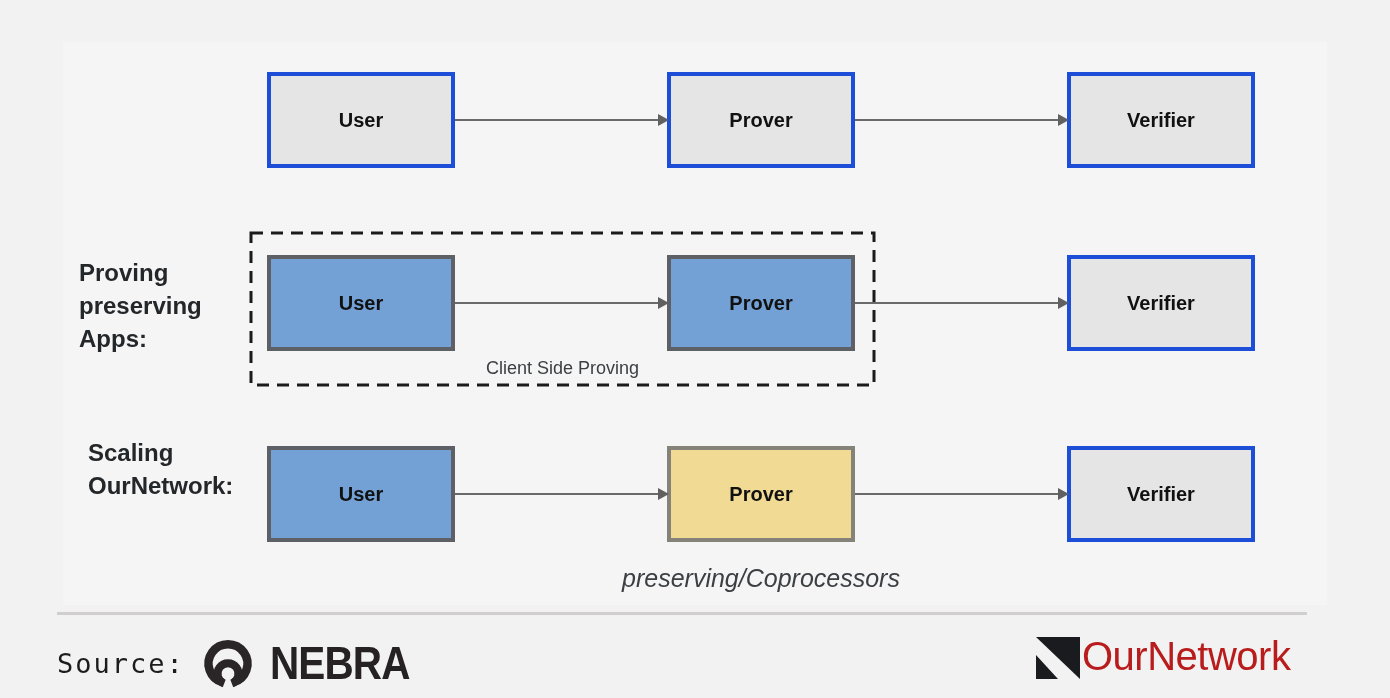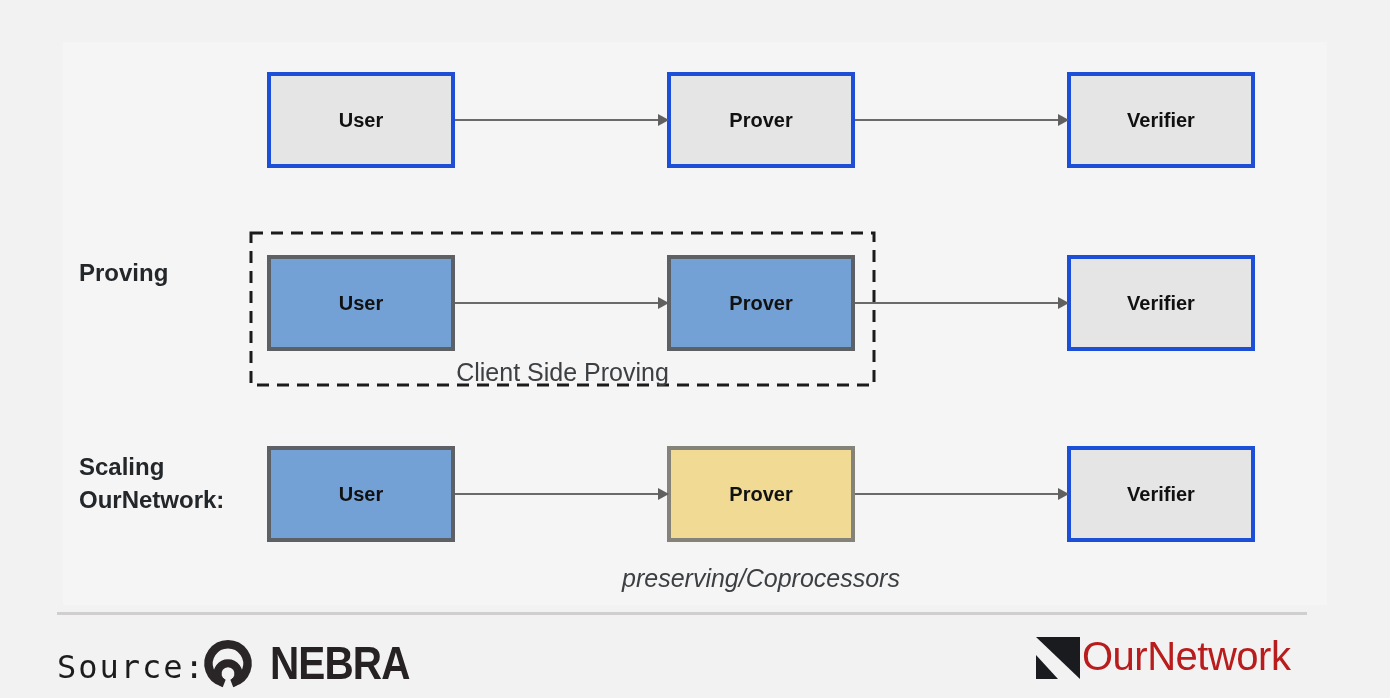--- a/index.html
+++ b/index.html
@@ -30,42 +30,42 @@
   .arrow::after{
     content:'';position:absolute;right:-2px;top:-5px;
     border-left:11px solid #606060;
     border-top:6px solid transparent;
     border-bottom:6px solid transparent;
   }
   
   .group-svg{position:absolute;left:248px;top:230px;}
   .group-annotation{
     position:absolute;left:251px;top:358px;width:623px;
-    text-align:center;font-size:25px;color:#3c4043;z-index:3;
+    text-align:center;font-size:18px;color:#3c4043;z-index:3;
   }
   .row-annotation{
     position:absolute;left:611px;top:564px;width:300px;
     text-align:center;font-size:25px;font-style:italic;color:#3c4043;
   }
   
   .row-label{
     position:absolute;left:79px;
     font-size:24px;font-weight:bold;color:#23272a;line-height:33px;
   }
   .row-label-privacy{top:256px;}
-  .row-label-scaling{top:450px;}
+  .row-label-scaling{top:436px;margin-left:9px;}
   
   .divider{
     position:absolute;left:57px;top:612px;width:1250px;height:3px;
     background:#d1cecf;
   }
   .source-label{
     position:absolute;left:57px;top:648px;
     font-family:"DejaVu Sans Mono", monospace;
-    font-size:32px;letter-spacing:2px;color:#1c1c1c;
+    font-size:27px;letter-spacing:2px;color:#1c1c1c;
   }
   .nebra-logo{position:absolute;left:201px;top:639px;}
   .nebra-wordmark{
     position:absolute;left:270px;top:641px;
     font-size:46px;font-weight:800;color:#262223;letter-spacing:-1px;
     transform:scaleX(0.88);transform-origin:left top;line-height:44px;
   }
   .on-logo{position:absolute;left:1036px;top:637px;}
   .on-wordmark{
     position:absolute;left:1082px;top:634px;
@@ -79,20 +79,22 @@
 <div class="panel"></div>
 
 <div class="node gray" style="left:267px;top:72px">User</div>
 <div class="node gray" style="left:667px;top:72px">Prover</div>
 <div class="node gray" style="left:1067px;top:72px">Verifier</div>
 <div class="arrow" style="left:455px;top:119px;width:212px"></div>
 <div class="arrow" style="left:855px;top:119px;width:212px"></div>
 
 <div class="row-label row-label-privacy">
   <div>Proving</div>
+  <div>preserving</div>
+  <div>Apps:</div>
 </div>
 
 <svg class="group-svg" width="630" height="159">
   <rect x="3" y="3" width="623" height="152" fill="none" stroke="#1b1b1b" stroke-width="3" stroke-dasharray="12 8"></rect>
 </svg>
 
 <div class="node blue" style="left:267px;top:255px">User</div>
 <div class="node blue" style="left:667px;top:255px">Prover</div>
 <div class="node gray" style="left:1067px;top:255px">Verifier</div>
 <div class="arrow" style="left:455px;top:302px;width:212px"></div>

